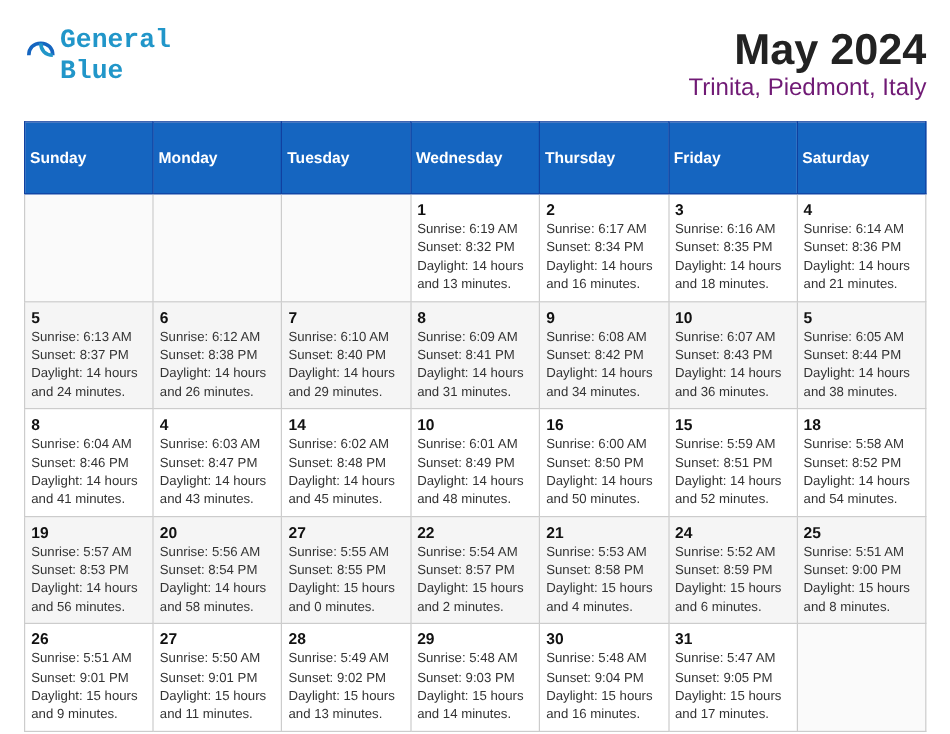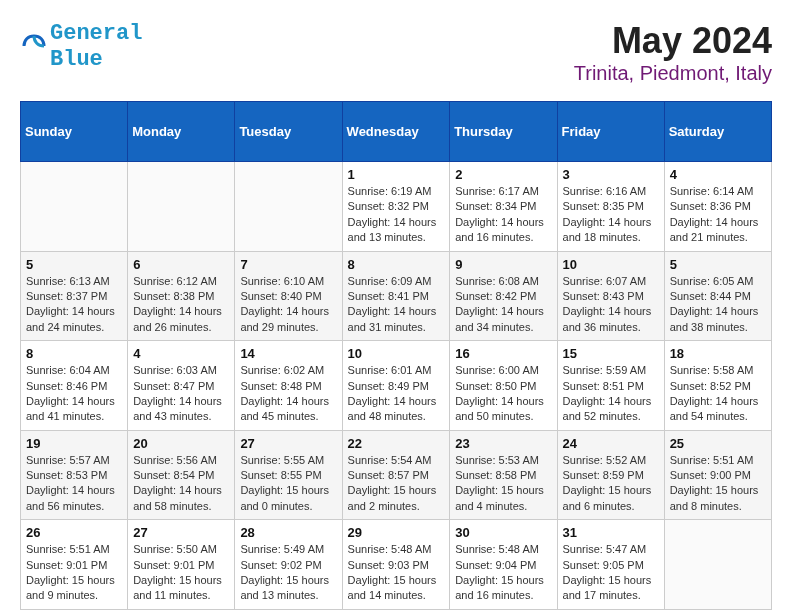--- a/index.html
+++ b/index.html
@@ -217,21 +217,21 @@
         </td>
         <td>
           <div class="day-number">27</div>
           <div class="day-info">Sunrise: 5:55 AM<br>Sunset: 8:55 PM<br>Daylight: 15 hours and 0 minutes.</div>
         </td>
         <td>
           <div class="day-number">22</div>
           <div class="day-info">Sunrise: 5:54 AM<br>Sunset: 8:57 PM<br>Daylight: 15 hours and 2 minutes.</div>
         </td>
         <td>
-          <div class="day-number">23</div>
+          <div class="day-number">21</div>
           <div class="day-info">Sunrise: 5:53 AM<br>Sunset: 8:58 PM<br>Daylight: 15 hours and 4 minutes.</div>
         </td>
         <td>
           <div class="day-number">24</div>
           <div class="day-info">Sunrise: 5:52 AM<br>Sunset: 8:59 PM<br>Daylight: 15 hours and 6 minutes.</div>
         </td>
         <td>
           <div class="day-number">25</div>
           <div class="day-info">Sunrise: 5:51 AM<br>Sunset: 9:00 PM<br>Daylight: 15 hours and 8 minutes.</div>
         </td>

